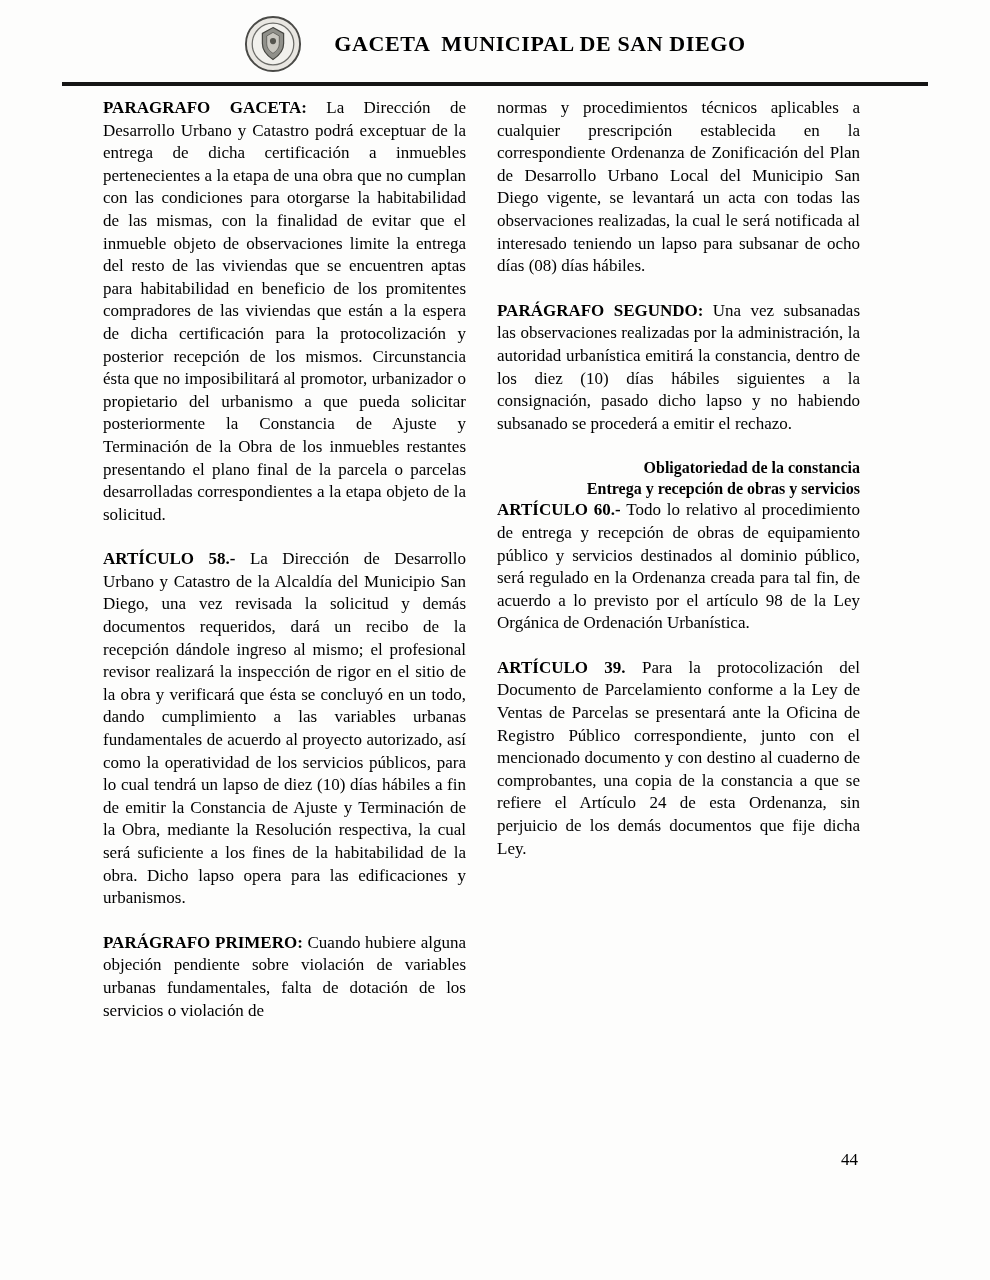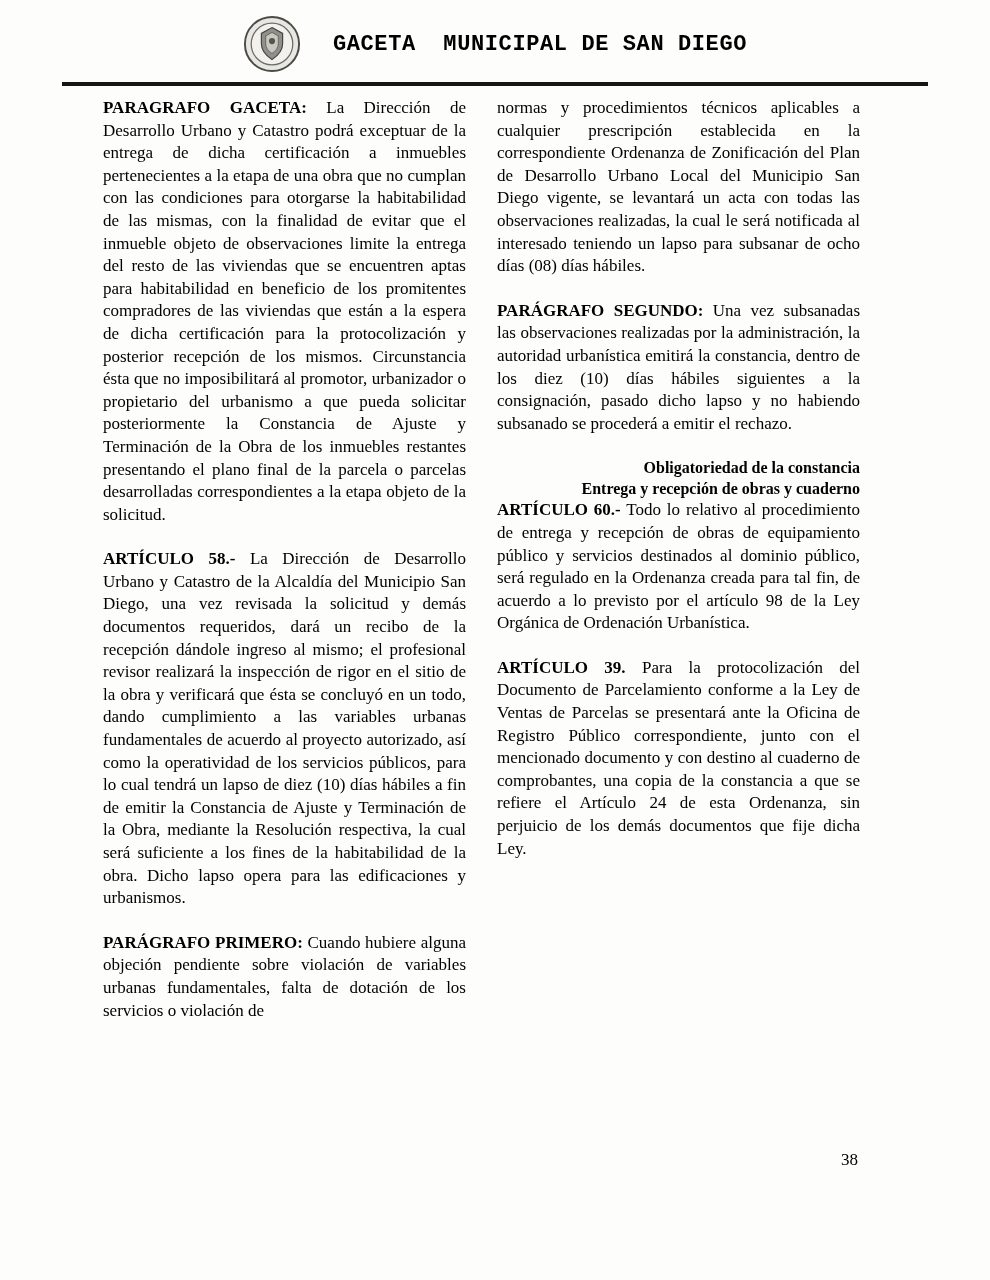--- a/index.html
+++ b/index.html
@@ -17,21 +17,20 @@
     overflow: hidden;
     background: #fdfdfc;
   }
   .header {
     display: flex;
     align-items: center;
     justify-content: center;
     gap: 32px;
     padding-top: 12px;
     height: 64px;
-    font-family: Liberation Mono, monospace;
   }
   .seal {
     width: 58px;
     height: 58px;
     flex: 0 0 auto;
   }
   .title {
     margin: 0;
     font-size: 22px;
     font-weight: bold;
@@ -117,29 +116,29 @@
         <span>normas y procedimientos técnicos aplicables a cualquier prescripción establecida en la correspondiente Ordenanza de Zonificación del Plan de Desarrollo Urbano Local del Municipio San Diego vigente, se levantará un acta con todas las observaciones realizadas, la cual le será notificada al interesado teniendo un lapso para subsanar de ocho días (08) días hábiles.</span>
       </p>
 
       <p class="para">
         <b class="lead">PARÁGRAFO SEGUNDO:</b>
         <span>Una vez subsanadas las observaciones realizadas por la administración, la autoridad urbanística emitirá la constancia, dentro de los diez (10) días hábiles siguientes a la consignación, pasado dicho lapso y no habiendo subsanado se procederá a emitir el rechazo.</span>
       </p>
 
       <h3 class="subheading">Obligatoriedad de la constancia</h3>
 
-      <h3 class="subheading">Entrega y recepción de obras y cuaderno</h3>
+      <h3 class="subheading">Entrega y recepción de obras y servicios</h3>
       <p class="para">
         <b class="lead">ARTÍCULO 60.-</b>
         <span>Todo lo relativo al procedimiento de entrega y recepción de obras de equipamiento público y servicios destinados al dominio público, será regulado en la Ordenanza creada para tal fin, de acuerdo a lo previsto por el artículo 98 de la Ley Orgánica de Ordenación Urbanística.</span>
       </p>
 
       <p class="para">
         <b class="lead">ARTÍCULO 39.</b>
         <span>Para la protocolización del Documento de Parcelamiento conforme a la Ley de Ventas de Parcelas se presentará ante la Oficina de Registro Público correspondiente, junto con el mencionado documento y con destino al cuaderno de comprobantes, una copia de la constancia a que se refiere el Artículo 24 de esta Ordenanza, sin perjuicio de los demás documentos que fije dicha Ley.</span>
       </p>
     </section>
 
   </main>
 
-  <span class="page-number">38</span>
+  <span class="page-number">44</span>
 
 </div>
 
 </body></html>

